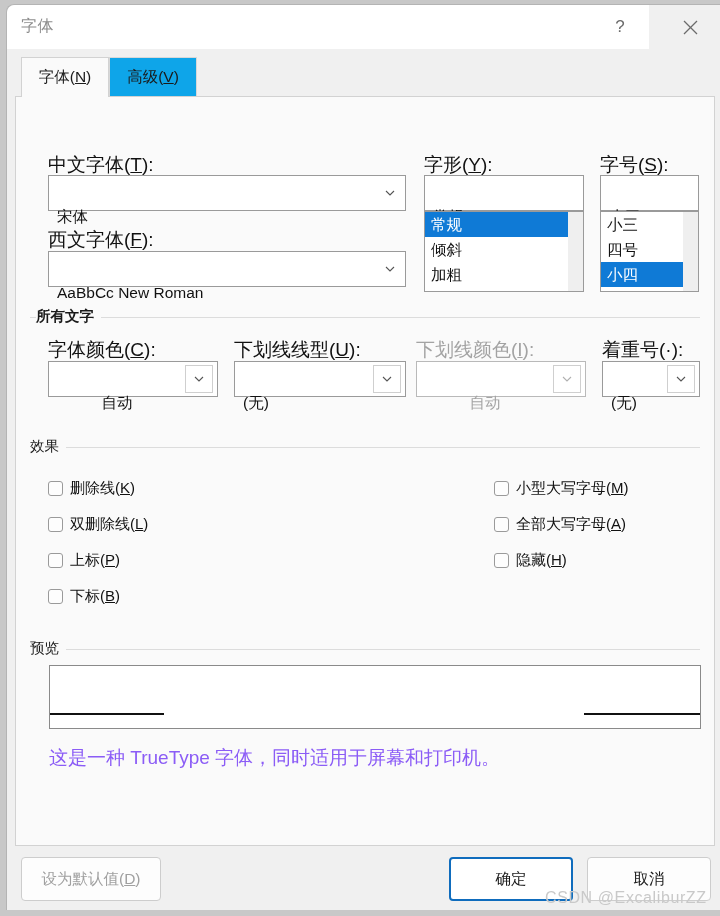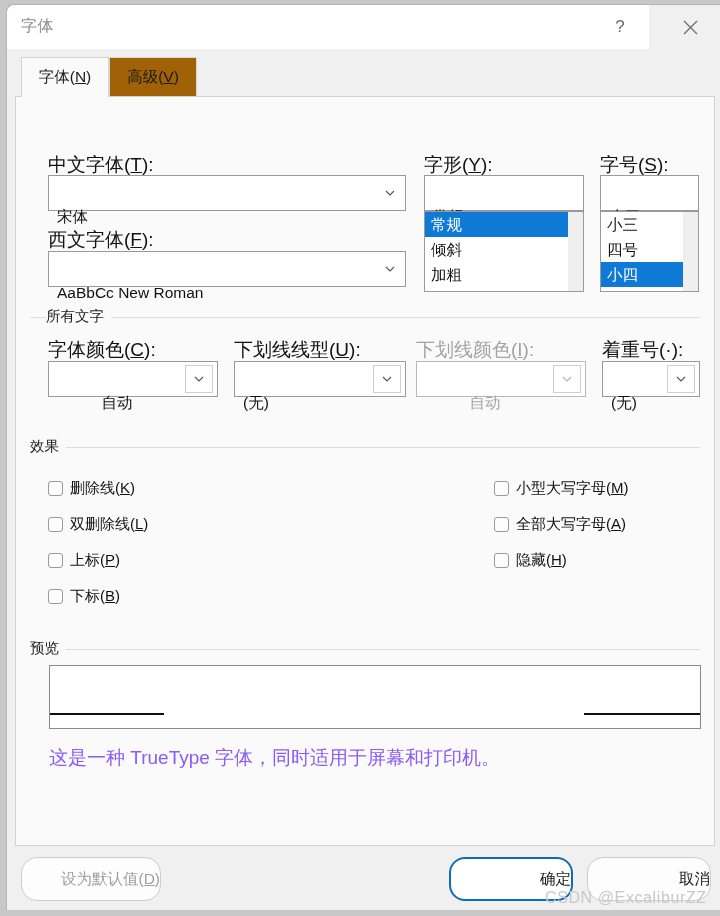--- a/index.html
+++ b/index.html
@@ -70,21 +70,21 @@
     cursor: default;
     user-select: none;
   }
   .tab.active {
     background: #fafafa;
     border: 1px solid #d2d2d2;
     border-bottom: none;
     z-index: 3;
   }
   .tab.inactive {
-    background: #a16207;
+    background: #0ea5e9;
     border: 1px solid #d8d8d8;
     border-bottom: none;
   }
   #tab-font { left: 14px; width: 88px; }
   #tab-advanced { left: 102px; width: 88px; }
 
   
   .pane {
     position: absolute;
     left: 8px; top: 91px;
@@ -245,23 +245,23 @@
     position: absolute;
     left: 0; top: 841px;
     width: 714px; height: 65px;
     background: #f0f0f0;
   }
   .btn {
     position: absolute;
     height: 44px;
     background: #fdfdfd;
     border: 1px solid #cdcdcd;
-    border-radius: 16px;
-    box-sizing: border-box;
-    display: flex; align-items: center; justify-content: flex-end;
+    border-radius: 4px;
+    box-sizing: border-box;
+    display: flex; align-items: center; justify-content: center;
     font-size: 15.5px;
     color: #1a1a1a;
     cursor: default;
     user-select: none;
   }
   .btn.disabled { color: #a0a0a0; }
   .btn.default {
     border: 2px solid #0f6cbd;
     background: #ffffff;
   }
@@ -343,21 +343,21 @@
       <div class="combo" style="left:584px; top:78px; width:99px;">
         <div class="cval">小四</div>
       </div>
       <div class="listbox" style="left:584px; top:114px; width:99px; height:81px;">
         <div class="track"></div>
         <div class="listrow">小三</div>
         <div class="listrow">四号</div>
         <div class="listrow sel full">小四</div>
       </div>
 
-      <div class="grouplabel" style="left:30px; top:210px; z-index:4;">所有文字</div>
+      <div class="grouplabel" style="left:20px; top:210px; z-index:4;font-weight:bold;">所有文字</div>
       <div class="grouprule" style="left:14px; top:220px; width:670px;"></div>
 
       <div class="lbl" style="left:32px; top:240px;">字体颜色(<span class="u">C</span>):</div>
       <div class="combo" style="left:32px; top:264px; width:170px;">
         <div class="cval center">自动</div>
         <div class="arrow boxed">
           <svg class="chev" viewBox="0 0 10 6" aria-hidden="true">
               <polyline points="1,1 5,5 9,1" fill="none" stroke="#555" stroke-width="1.1"></polyline>
             </svg>
         </div>

